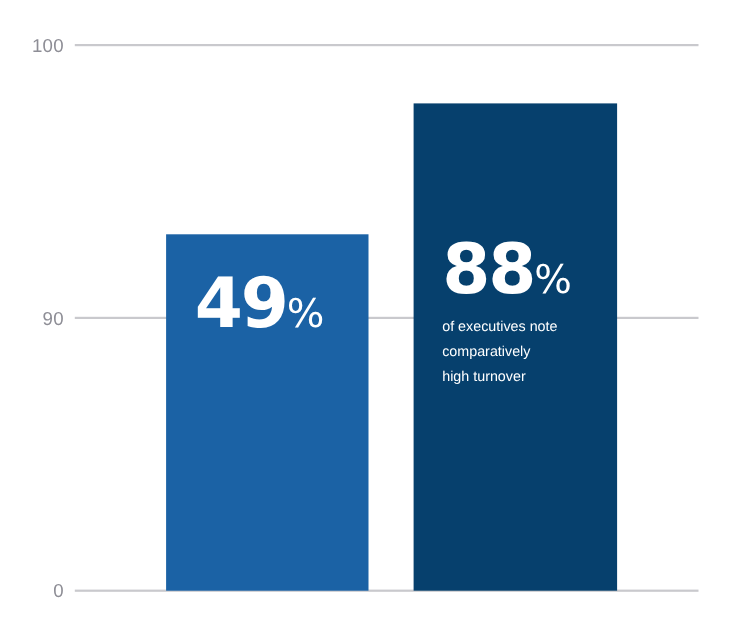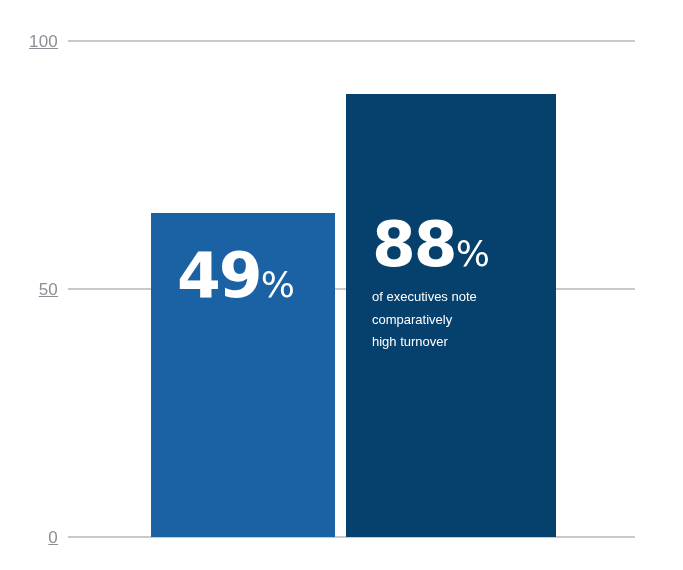--- a/index.html
+++ b/index.html
@@ -37,21 +37,20 @@
   .ytick {
     position: absolute;
     left: 0;
     width: 58px;
     text-align: right;
     font-size: 17px;
     line-height: 17px;
     color: #8e8e96;
     font-family: "Liberation Sans", sans-serif;
     letter-spacing: 0.2px;
-    text-decoration: underline;
   }
   .ytick.t100 { top: 33px; }
   .ytick.t50  { top: 281px; }
   .ytick.t0   { top: 529px; }
 
   
   .bar {
     position: absolute;
     box-sizing: border-box;
   }
@@ -93,38 +92,38 @@
   #bar-1 {
     left: 151px;
     top: 213px;
     width: 184px;
     height: 324px;
   }
   #bar-1 .bar-label-wrap { top: 31px; }
 
   
   #bar-2 {
-    left: 346px;
+    left: 376px;
     top: 94px;
-    width: 210px;
+    width: 185px;
     height: 443px;
   }
   #bar-2 .bar-label-wrap { top: 119px; }
 </style>
 </head>
 <body>
 
 <div id="chart-root">
 
   <div class="gridline g100"></div>
   <div class="gridline g50"></div>
   <div class="gridline g0"></div>
 
   <div class="ytick t100">100</div>
-  <div class="ytick t50">50</div>
+  <div class="ytick t50">90</div>
   <div class="ytick t0">0</div>
 
   <div class="bar" id="bar-1" style="background:#1b62a5;">
     <div class="bar-label-wrap">
       <div class="big-value">
         <span class="num">49</span><span class="pct">%</span>
       </div>
     </div>
   </div>
 

